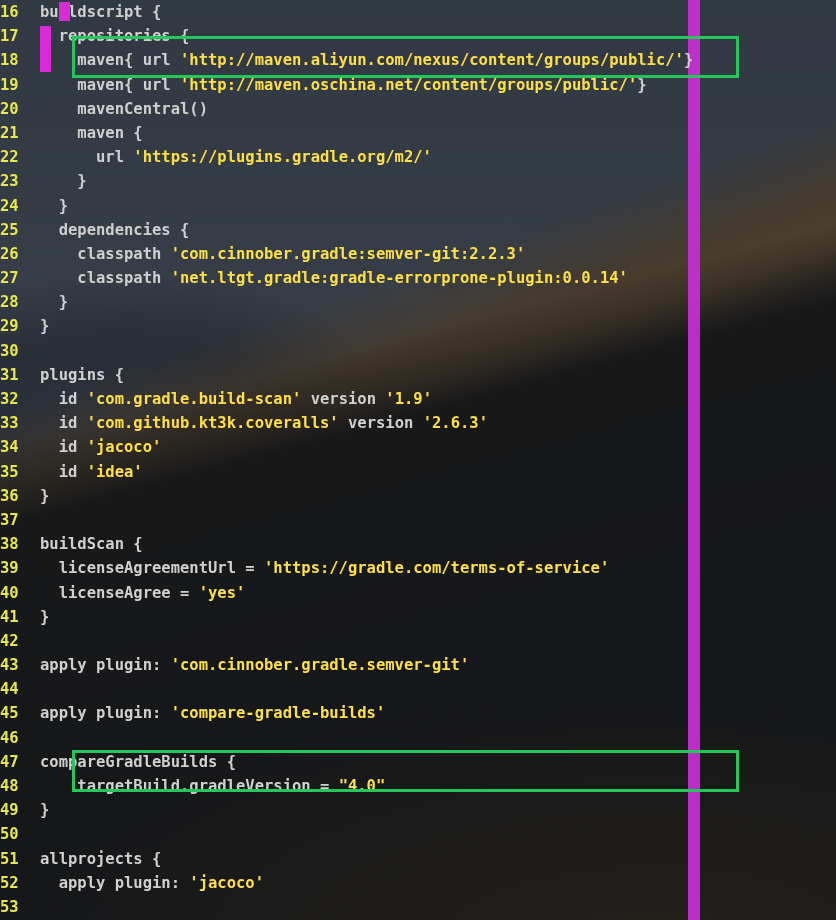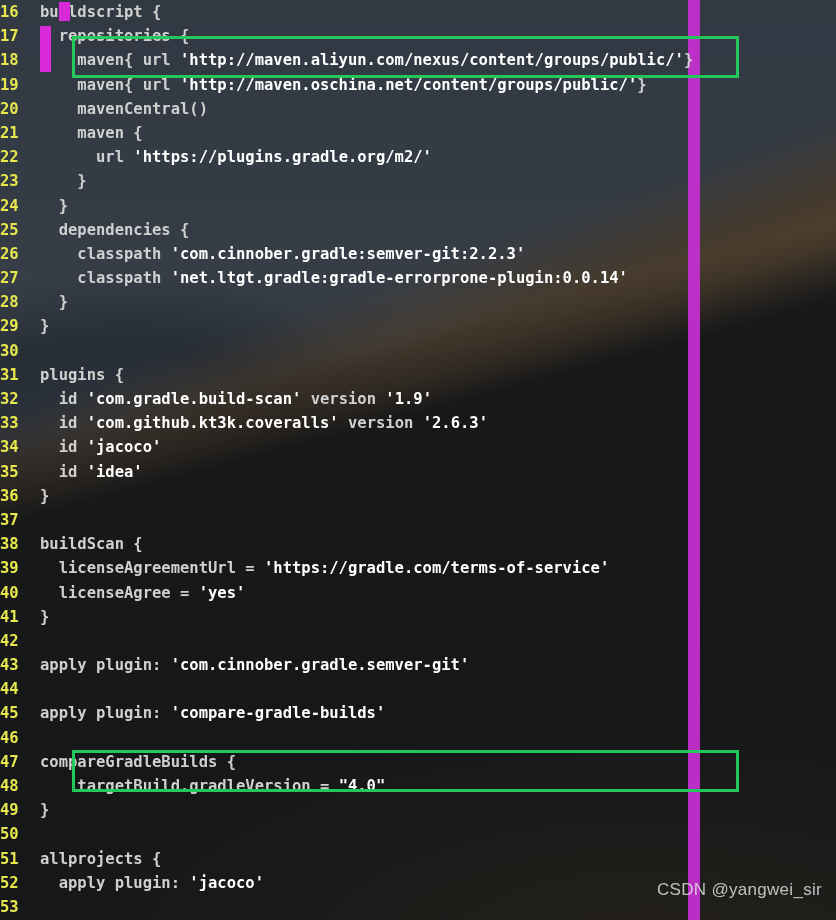--- a/index.html
+++ b/index.html
@@ -70,21 +70,21 @@
   .ln {
     display: inline-block;
     width: 34px;
     text-align: left;
     color: #e8e84e;
     margin-right: 6px;
   }
   .txt { color: #c9c9c9; }
 
   
-  .str   { color: #ffffff; }
+  .str   { color: #fde047; }
   .plain { color: #d0d0d0; }
 
   
   #col-guide {
     position: absolute;
     top: 0; bottom: 0;
     left: 688px;
     width: 12px;
     background: #c42fd0;
     z-index: 2;
@@ -131,15 +131,14 @@
   <div id="tint"></div>
 
   <div id="col-guide"></div>
   <div id="gutter-mark"></div>
 
   <div id="code"><div class="line"><span class="ln">16</span><span class="txt"><span class="plain">buildscript {</span></span></div><div class="line"><span class="ln">17</span><span class="txt"><span class="plain">  repositories {</span></span></div><div class="line"><span class="ln">18</span><span class="txt"><span class="plain">    maven{ url </span><span class="str">'http://maven.aliyun.com/nexus/content/groups/public/'</span><span class="plain">}</span></span></div><div class="line"><span class="ln">19</span><span class="txt"><span class="plain">    maven{ url </span><span class="str">'http://maven.oschina.net/content/groups/public/'</span><span class="plain">}</span></span></div><div class="line"><span class="ln">20</span><span class="txt"><span class="plain">    mavenCentral()</span></span></div><div class="line"><span class="ln">21</span><span class="txt"><span class="plain">    maven {</span></span></div><div class="line"><span class="ln">22</span><span class="txt"><span class="plain">      url </span><span class="str">'https://plugins.gradle.org/m2/'</span></span></div><div class="line"><span class="ln">23</span><span class="txt"><span class="plain">    }</span></span></div><div class="line"><span class="ln">24</span><span class="txt"><span class="plain">  }</span></span></div><div class="line"><span class="ln">25</span><span class="txt"><span class="plain">  dependencies {</span></span></div><div class="line"><span class="ln">26</span><span class="txt"><span class="plain">    classpath </span><span class="str">'com.cinnober.gradle:semver-git:2.2.3'</span></span></div><div class="line"><span class="ln">27</span><span class="txt"><span class="plain">    classpath </span><span class="str">'net.ltgt.gradle:gradle-errorprone-plugin:0.0.14'</span></span></div><div class="line"><span class="ln">28</span><span class="txt"><span class="plain">  }</span></span></div><div class="line"><span class="ln">29</span><span class="txt"><span class="plain">}</span></span></div><div class="line"><span class="ln">30</span><span class="txt"><span class="plain"></span></span></div><div class="line"><span class="ln">31</span><span class="txt"><span class="plain">plugins {</span></span></div><div class="line"><span class="ln">32</span><span class="txt"><span class="plain">  id </span><span class="str">'com.gradle.build-scan'</span><span class="plain"> version </span><span class="str">'1.9'</span></span></div><div class="line"><span class="ln">33</span><span class="txt"><span class="plain">  id </span><span class="str">'com.github.kt3k.coveralls'</span><span class="plain"> version </span><span class="str">'2.6.3'</span></span></div><div class="line"><span class="ln">34</span><span class="txt"><span class="plain">  id </span><span class="str">'jacoco'</span></span></div><div class="line"><span class="ln">35</span><span class="txt"><span class="plain">  id </span><span class="str">'idea'</span></span></div><div class="line"><span class="ln">36</span><span class="txt"><span class="plain">}</span></span></div><div class="line"><span class="ln">37</span><span class="txt"><span class="plain"></span></span></div><div class="line"><span class="ln">38</span><span class="txt"><span class="plain">buildScan {</span></span></div><div class="line"><span class="ln">39</span><span class="txt"><span class="plain">  licenseAgreementUrl = </span><span class="str">'https://gradle.com/terms-of-service'</span></span></div><div class="line"><span class="ln">40</span><span class="txt"><span class="plain">  licenseAgree = </span><span class="str">'yes'</span></span></div><div class="line"><span class="ln">41</span><span class="txt"><span class="plain">}</span></span></div><div class="line"><span class="ln">42</span><span class="txt"><span class="plain"></span></span></div><div class="line"><span class="ln">43</span><span class="txt"><span class="plain">apply plugin: </span><span class="str">'com.cinnober.gradle.semver-git'</span></span></div><div class="line"><span class="ln">44</span><span class="txt"><span class="plain"></span></span></div><div class="line"><span class="ln">45</span><span class="txt"><span class="plain">apply plugin: </span><span class="str">'compare-gradle-builds'</span></span></div><div class="line"><span class="ln">46</span><span class="txt"><span class="plain"></span></span></div><div class="line"><span class="ln">47</span><span class="txt"><span class="plain">compareGradleBuilds {</span></span></div><div class="line"><span class="ln">48</span><span class="txt"><span class="plain">    targetBuild.gradleVersion = </span><span class="str">"4.0"</span></span></div><div class="line"><span class="ln">49</span><span class="txt"><span class="plain">}</span></span></div><div class="line"><span class="ln">50</span><span class="txt"><span class="plain"></span></span></div><div class="line"><span class="ln">51</span><span class="txt"><span class="plain">allprojects {</span></span></div><div class="line"><span class="ln">52</span><span class="txt"><span class="plain">  apply plugin: </span><span class="str">'jacoco'</span></span></div><div class="line"><span class="ln">53</span><span class="txt"><span class="plain"></span></span></div><div class="line"><span class="ln">54</span></div></div>
 
   <div class="greenbox" id="greenbox-top"></div>
   <div class="greenbox" id="greenbox-bottom"></div>
 
-  <div id="watermark">CSDN @yangwei_sir</div>
 <div style="position: absolute; z-index: 5; background: rgb(217, 42, 217); left: 59px; top: 2px; width: 11px; height: 19px;"></div>
   </div>
 
 </body></html>

